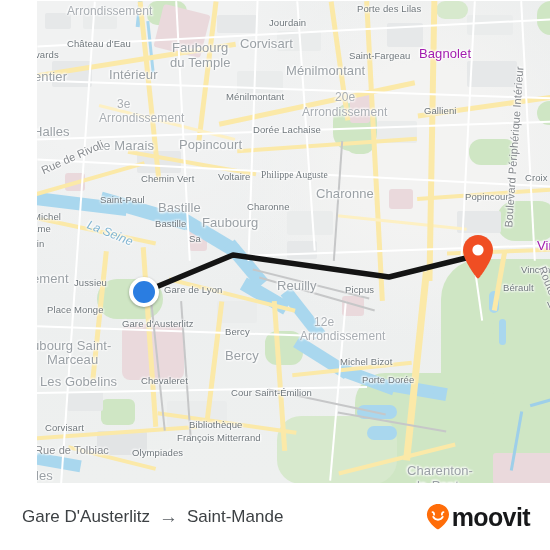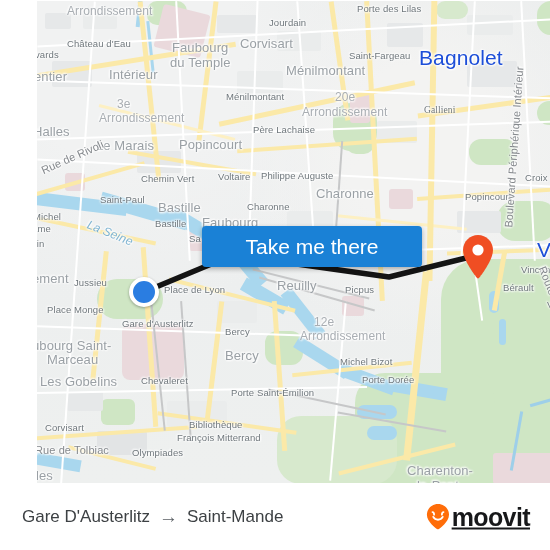--- a/index.html
+++ b/index.html
@@ -44,21 +44,21 @@
 
   
   .lbl {
     position:absolute; color:#8b9196; white-space:nowrap;
     font-size:10px; letter-spacing:.1px;
     text-shadow: 0 0 3px #fff, 0 0 3px #fff, 1px 1px 2px #fff, -1px -1px 2px #fff;
     pointer-events:none;
   }
   .lbl.poi { color:#6f777c; font-size:9.5px; }
   .lbl.place { color:#9aa0a5; font-size:13px; }
-  .lbl.place-lg { color:#1d4ed8; font-size:21px; }
+  .lbl.place-lg { color:#a21caf; font-size:13px; }
   .lbl.district { color:#a9aeb3; font-size:12px; }
   .lbl.water-lbl { color:#7fb4d2; font-style:italic; font-size:12px; }
   .lbl.road-lbl { color:#85898d; font-size:11px; }
 
   
   #route-line { position:absolute; left:0; top:0; width:550px; height:483px; }
 
   .marker-origin {
     position:absolute; width:30px; height:30px; border-radius:50%;
     background:#2a7de1; border:4px solid #ffffff;
@@ -90,21 +90,21 @@
     position:absolute; left:22px; top:50%; transform:translateY(-50%);
     display:flex; align-items:center; gap:9px;
     font-size:17px; color:#3d4144;
   }
   #route-summary .arrow { color:#5b6065; font-size:19px; line-height:1; }
   #moovit-logo {
     position:absolute; right:20px; top:50%; transform:translateY(-50%);
     display:flex; align-items:center; gap:2px;
   }
   #moovit-logo .wordmark {
-    font-size:25px; font-weight:bold; color:#17181a; letter-spacing:-0.6px;text-decoration:underline;
+    font-size:25px; font-weight:bold; color:#17181a; letter-spacing:-0.6px;
   }
 </style>
 </head>
 <body>
 
 <div id="app">
 
   <div id="map">
     <div class="land-base"></div>
 
@@ -237,72 +237,72 @@
         <div class="lbl poi" style="left: 30px; top: 37px;">Château d'Eau</div>
         <div class="lbl poi" style="left: 312px; top: 49px;">Saint-Fargeau</div>
         <div class="lbl place-lg" style="left: 382px; top: 45px;">Bagnolet</div>
         <div class="lbl place" style="left: 135px; top: 39px;">Faubourg</div>
         <div class="lbl place" style="left: 133px; top: 54px;">du Temple</div>
         <div class="lbl place" style="left: 72px; top: 66px;">Intérieur</div>
         <div class="lbl place" style="left: 249px; top: 62px;">Ménilmontant</div>
         <div class="lbl poi" style="left: -2px; top: 48px;">vards</div>
         <div class="lbl place" style="left: -3px; top: 68px;">entier</div>
         <div class="lbl poi" style="left: 189px; top: 90px;">Ménilmontant</div>
-        <div class="lbl poi" style="left: 387px; top: 104px; font-family: Liberation Serif, serif;">Gallieni</div>
+        <div class="lbl poi" style="left: 387px; top: 104px;">Gallieni</div>
         <div class="lbl district" style="left: 80px; top: 96px;">3e</div>
         <div class="lbl district" style="left: 298px; top: 89px;">20e</div>
         <div class="lbl district" style="left: 62px; top: 110px;">Arrondissement</div>
         <div class="lbl district" style="left: 265px; top: 104px;">Arrondissement</div>
         <div class="lbl place-lg" style="left: 524px; top: 108px;">Mon</div>
         <div class="lbl place" style="left: -4px; top: 123px;">Halles</div>
-        <div class="lbl poi" style="left: 216px; top: 123px;">Père Lachaise</div>
+        <div class="lbl poi" style="left: 216px; top: 123px;">Dorée Lachaise</div>
         <div class="lbl poi" style="left: 539px; top: 102px;">Arr</div>
         <div class="lbl place" style="left: 59px; top: 137px;">Le Marais</div>
         <div class="lbl place" style="left: 142px; top: 136px;">Popincourt</div>
         <div class="lbl road-lbl" style="left: 2px; top: 150px; transform: rotate(-24deg);">Rue de Rivoli</div>
         <div class="lbl poi" style="left: 104px; top: 172px;">Chemin Vert</div>
         <div class="lbl poi" style="left: 181px; top: 170px;">Voltaire</div>
-        <div class="lbl poi" style="left: 224px; top: 169px;">Philippe Auguste</div>
+        <div class="lbl poi" style="left: 224px; top: 169px; font-family: Liberation Serif, serif;">Philippe Auguste</div>
         <div class="lbl poi" style="left: 488px; top: 171px;">Croix de Chavaux</div>
         <div class="lbl poi" style="left: 63px; top: 193px;">Saint-Paul</div>
         <div class="lbl place" style="left: 121px; top: 199px;">Bastille</div>
         <div class="lbl place" style="left: 279px; top: 185px;">Charonne</div>
         <div class="lbl poi" style="left: 428px; top: 190px;">Popincourt</div>
         <div class="lbl poi" style="left: -4px; top: 210px;">Michel</div>
         <div class="lbl poi" style="left: -5px; top: 222px;">ame</div>
         <div class="lbl poi" style="left: 210px; top: 200px;">Charonne</div>
         <div class="lbl poi" style="left: 118px; top: 217px;">Bastille</div>
         <div class="lbl place" style="left: 165px; top: 214px;">Faubourg</div>
         <div class="lbl poi" style="left: 152px; top: 232px;">Sa</div>
         <div class="lbl water-lbl" style="left: 49px; top: 225px; transform: rotate(22deg);">La Seine</div>
         <div class="lbl poi" style="left: -3px; top: 237px;">tin</div>
         <div class="lbl place-lg" style="left: 500px; top: 237px;">Vincen</div>
         <div class="lbl poi" style="left: 484px; top: 263px;">Vincennes</div>
         <div class="lbl poi" style="left: 466px; top: 281px;">Bérault</div>
         <div class="lbl poi" style="left: 516px; top: 286px;">Château</div>
         <div class="lbl poi" style="left: 510px; top: 298px;">Vincenn</div>
         <div class="lbl place" style="left: -5px; top: 270px;">ement</div>
         <div class="lbl poi" style="left: 37px; top: 276px;">Jussieu</div>
-        <div class="lbl poi" style="left: 127px; top: 283px;">Place de Lyon</div>
+        <div class="lbl poi" style="left: 127px; top: 283px;">Gare de Lyon</div>
         <div class="lbl place" style="left: 240px; top: 277px;">Reuilly</div>
         <div class="lbl poi" style="left: 308px; top: 283px;">Picpus</div>
         <div class="lbl poi" style="left: 10px; top: 303px;">Place Monge</div>
         <div class="lbl poi" style="left: 85px; top: 317px;">Gare d'Austerlitz</div>
         <div class="lbl poi" style="left: 188px; top: 325px;">Bercy</div>
         <div class="lbl district" style="left: 277px; top: 314px;">12e</div>
         <div class="lbl district" style="left: 263px; top: 328px;">Arrondissement</div>
         <div class="lbl place" style="left: 520px; top: 329px;">Arrond</div>
         <div class="lbl place" style="left: -5px; top: 337px;">ubourg Saint-</div>
         <div class="lbl place" style="left: 10px; top: 351px;">Marceau</div>
         <div class="lbl place" style="left: 188px; top: 347px;">Bercy</div>
         <div class="lbl poi" style="left: 303px; top: 355px;">Michel Bizot</div>
         <div class="lbl place" style="left: 3px; top: 373px;">Les Gobelins</div>
         <div class="lbl poi" style="left: 104px; top: 374px;">Chevaleret</div>
         <div class="lbl poi" style="left: 325px; top: 373px;">Porte Dorée</div>
-        <div class="lbl poi" style="left: 194px; top: 386px;">Porte Saint-Émilion</div>
+        <div class="lbl poi" style="left: 194px; top: 386px;">Cour Saint-Émilion</div>
         <div class="lbl road-lbl" style="left: 474px; top: 306px; transform: rotate(68deg);">Route de la Tourelle</div>
         <div class="lbl road-lbl" style="left: 396px; top: 140px; transform: rotate(-86deg);">Boulevard Périphérique Intérieur</div>
         <div class="lbl poi" style="left: 8px; top: 421px;">Corvisart</div>
         <div class="lbl poi" style="left: 152px; top: 418px;">Bibliothèque</div>
         <div class="lbl poi" style="left: 140px; top: 431px;">François Mitterrand</div>
         <div class="lbl road-lbl" style="left: -2px; top: 443px;">Rue de Tolbiac</div>
         <div class="lbl poi" style="left: 95px; top: 446px;">Olympiades</div>
         <div class="lbl place" style="left: 370px; top: 462px;">Charenton-</div>
         <div class="lbl place" style="left: 380px; top: 477px;">le-Pont</div>
         <div class="lbl place" style="left: -4px; top: 467px;">iles</div>
@@ -314,23 +314,20 @@
 
     <div class="marker-origin" style="left:92px;top:276px;"></div>
 
     <div class="marker-dest" style="left:424px;top:233px;">
       <svg viewBox="0 0 34 46" width="34" height="46">
         <path d="M17 1C8.7 1 2 7.7 2 16c0 10.5 13.2 27 14.1 28.1.5.6 1.3.6 1.8 0C18.8 43 32 26.5 32 16 32 7.7 25.3 1 17 1z" fill="#f04e23"></path>
         <circle cx="17" cy="16" r="5.6" fill="#ffffff"></circle>
       </svg>
     </div>
 
-    <div id="cta" style="left:165px;top:225px;width:220px;height:41px;">
-      <span>Take me there</span>
-    </div>
 
   </div>
 
   <div id="footer">
     <div id="route-summary">
       <span>Gare D'Austerlitz</span>
       <span class="arrow">→</span>
       <span>Saint-Mande</span>
     </div>
     <div id="moovit-logo">

